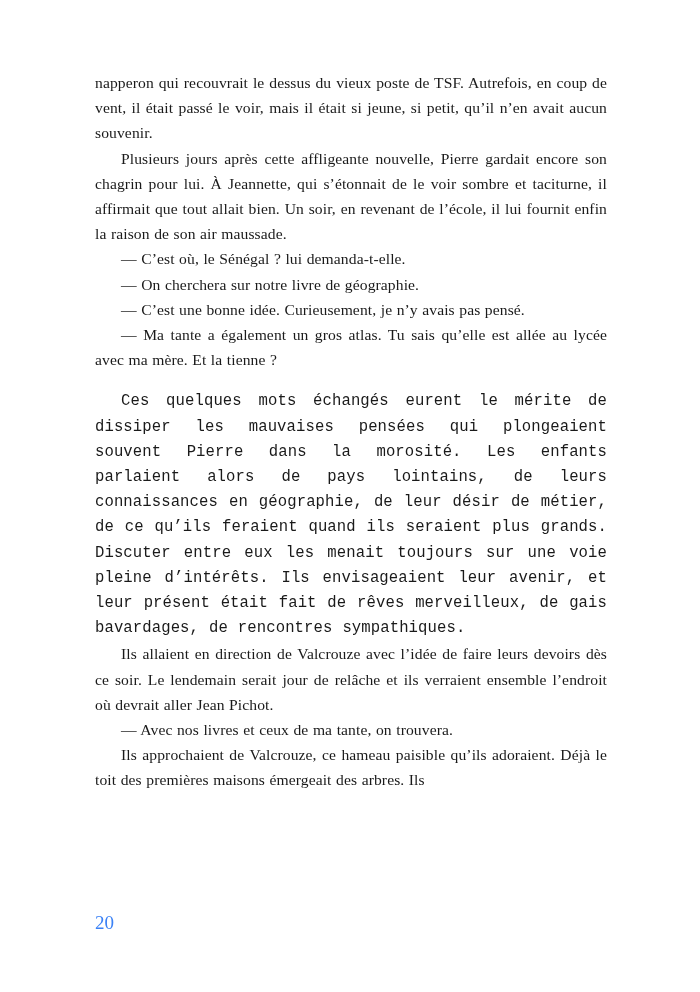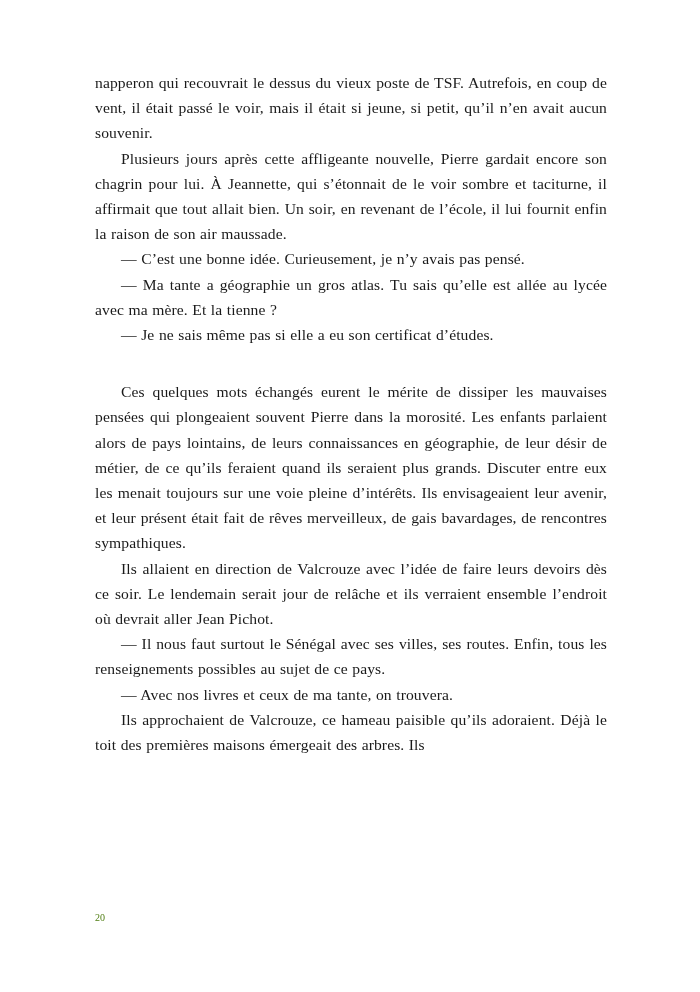--- a/index.html
+++ b/index.html
@@ -41,40 +41,41 @@
   .text-column p.indent {
     text-indent: 26px;
   }
   .text-column p.dialogue {
     text-indent: 26px;
   }
   .text-column p.opening {
     text-indent: 0;
   }
   .text-column p.spaced {
-    margin-top: 32px;
+    margin-top: 17px;
+    font-family: Liberation Mono, monospace;
   }
   .page-number {
     position: absolute;
     left: 95px;
     top: 912px;
-    font-size: 10px;
-    color: #4d7c0f;
+    font-size: 19px;
+    color: #3b82f6;
   }
 </style>
 </head>
 <body>
 
 <div class="page">
   <div class="text-column">
     <p class="opening">napperon qui recouvrait le dessus du vieux poste de TSF. Autrefois, en coup de vent, il était passé le voir, mais il était si jeune, si petit, qu’il n’en avait aucun souvenir.</p>
     <p class="indent">Plusieurs jours après cette affligeante nouvelle, Pierre gardait encore son chagrin pour lui. À Jeannette, qui s’étonnait de le voir sombre et taciturne, il affirmait que tout allait bien. Un soir, en revenant de l’école, il lui fournit enfin la raison de son air maussade.</p>
+    <p class="dialogue">— C’est où, le Sénégal ? lui demanda-t-elle.</p>
+    <p class="dialogue">— On cherchera sur notre livre de géographie.</p>
     <p class="dialogue">— C’est une bonne idée. Curieusement, je n’y avais pas pensé.</p>
-    <p class="dialogue">— Ma tante a géographie un gros atlas. Tu sais qu’elle est allée au lycée avec ma mère. Et la tienne ?</p>
-    <p class="dialogue">— Je ne sais même pas si elle a eu son certificat d’études.</p>
+    <p class="dialogue">— Ma tante a également un gros atlas. Tu sais qu’elle est allée au lycée avec ma mère. Et la tienne ?</p>
     <p class="indent spaced">Ces quelques mots échangés eurent le mérite de dissiper les mauvaises pensées qui plongeaient souvent Pierre dans la morosité. Les enfants parlaient alors de pays lointains, de leurs connaissances en géographie, de leur désir de métier, de ce qu’ils feraient quand ils seraient plus grands. Discuter entre eux les menait toujours sur une voie pleine d’intérêts. Ils envisageaient leur avenir, et leur présent était fait de rêves merveilleux, de gais bavardages, de rencontres sympathiques.</p>
     <p class="indent">Ils allaient en direction de Valcrouze avec l’idée de faire leurs devoirs dès ce soir. Le lendemain serait jour de relâche et ils verraient ensemble l’endroit où devrait aller Jean Pichot.</p>
-    <p class="dialogue">— Il nous faut surtout le Sénégal avec ses villes, ses routes. Enfin, tous les renseignements possibles au sujet de ce pays.</p>
     <p class="dialogue">— Avec nos livres et ceux de ma tante, on trouvera.</p>
     <p class="indent">Ils approchaient de Valcrouze, ce hameau paisible qu’ils adoraient. Déjà le toit des premières maisons émergeait des arbres. Ils</p>
   </div>
   <div class="page-number">20</div>
 </div>
 
 </body></html>

